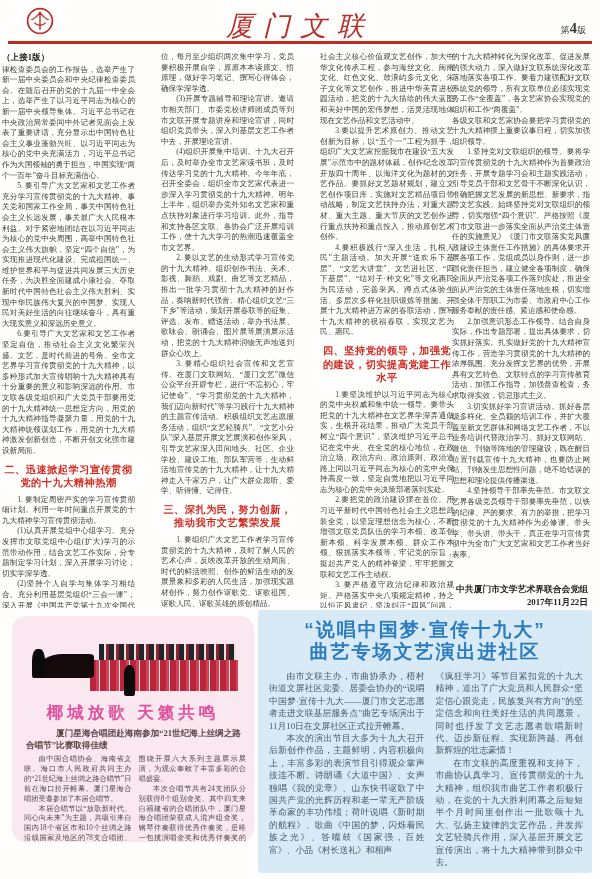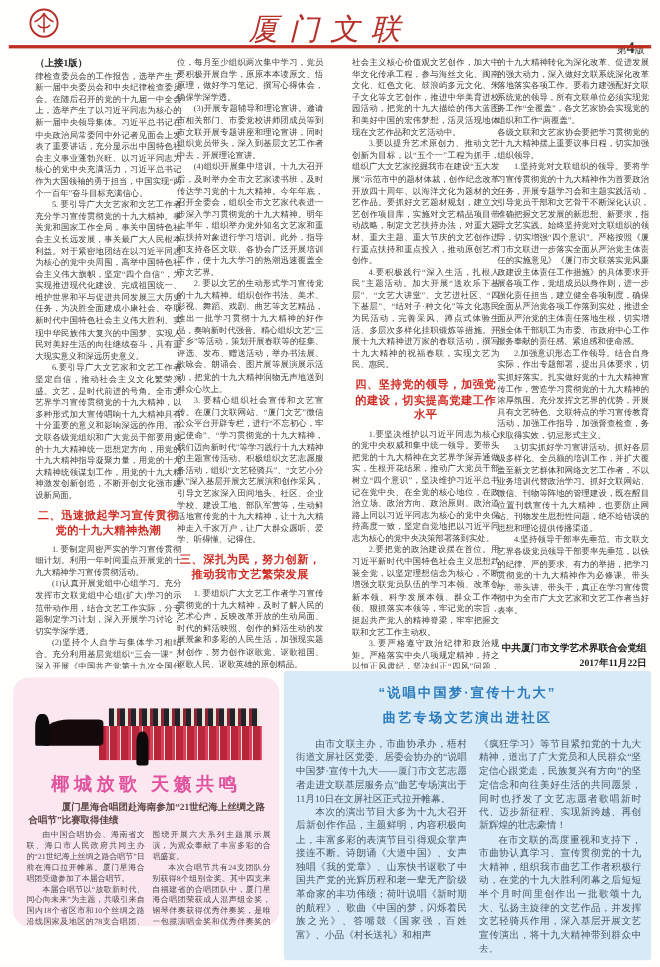--- a/index.html
+++ b/index.html
@@ -3,27 +3,27 @@
 <meta charset="utf-8">
 <style>
   html,body{margin:0;padding:0;background:#e8e8e8;}
   .page{position:relative;width:600px;height:879px;background:#fffefd;overflow:hidden;
         font-family:"Liberation Serif",serif;}
   
   .hdr-logo{position:absolute;left:26px;top:7px;width:28px;height:28px;}
   .masthead{position:absolute;left:0;right:0;top:8px;text-align:center;
             font-size:27px;font-weight:normal;font-style:italic;color:#b5312b;
             letter-spacing:10px;font-family:"Liberation Serif",serif;}
-  .edition{position:absolute;right:14px;top:36px;color:#3a3a3a;font-size:9px;}
+  .edition{position:absolute;right:14px;top:20px;color:#3a3a3a;font-size:9px;}
   .edition b{font-size:15px;font-weight:bold;}
   .hdr-rule{position:absolute;left:8px;right:8px;top:41px;height:3px;background:#c02c20;}
   
   .col{position:absolute;top:52px;height:556px;overflow:hidden;
        font-size:7.6px;line-height:10.6px;color:#3c3c3c;text-align:justify;}
-  .col1{left:32px;width:133px;}
+  .col1{left:2px;width:133px;}
   .col2{left:161px;width:133px;}
   .col3{left:320px;width:134px;}
   .col4{left:452px;width:138px;display:flex;flex-direction:column;}
   .col4-body{flex:1 1 auto;overflow:hidden;}
   .para{text-indent:2em;}
   .para.cont{text-indent:0;}
   .note-line{font-weight:bold;font-size:8.6px;color:#222;margin-bottom:2px;}
   .col-heading{color:#cf2d24;font-family:"Liberation Sans",sans-serif;font-weight:bold;
                font-size:10.2px;line-height:13.5px;text-align:center;text-indent:0;
                margin:6px 0 5px;letter-spacing:.5px;}
@@ -47,21 +47,21 @@
   .pink-title{margin-top:86px;text-align:center;font-family:"Liberation Sans",sans-serif;
               font-weight:bold;font-size:16.5px;color:#e0519e;letter-spacing:4px;}
   .pink-subtitle{margin:3px 12px 0 14px;font-weight:bold;font-size:8.6px;line-height:12px;
                  color:#5c4646;text-indent:3.5em;}
   .pink-cols{display:flex;gap:7px;margin:4px 8px 0 12px;height:112px;overflow:hidden;}
   .pink-col{width:108px;font-size:7.2px;line-height:9.9px;color:#4a4a4a;text-align:justify;overflow:hidden;}
   
   .blue-box{position:absolute;left:258px;top:610px;width:334px;height:263px;
             background:#d8eaf6;border-radius:3px;overflow:hidden;}
   .blue-title{margin-top:9px;text-align:center;font-family:"Liberation Sans",sans-serif;
-              font-weight:bold;font-size:12px;line-height:22px;color:#2b7cbe;letter-spacing:2px;}
+              font-weight:bold;font-size:19px;line-height:22px;color:#2b7cbe;letter-spacing:2px;}
   .blue-cols{display:flex;gap:11px;margin:7px 9px 0 11px;height:196px;overflow:hidden;}
   .blue-colA{width:158px;}
   .blue-colB{width:150px;}
   .blue-col{font-size:8.8px;line-height:12.4px;color:#46586a;text-align:justify;overflow:hidden;}
 </style>
 </head>
 <body>
 
 <div class="page">
 

